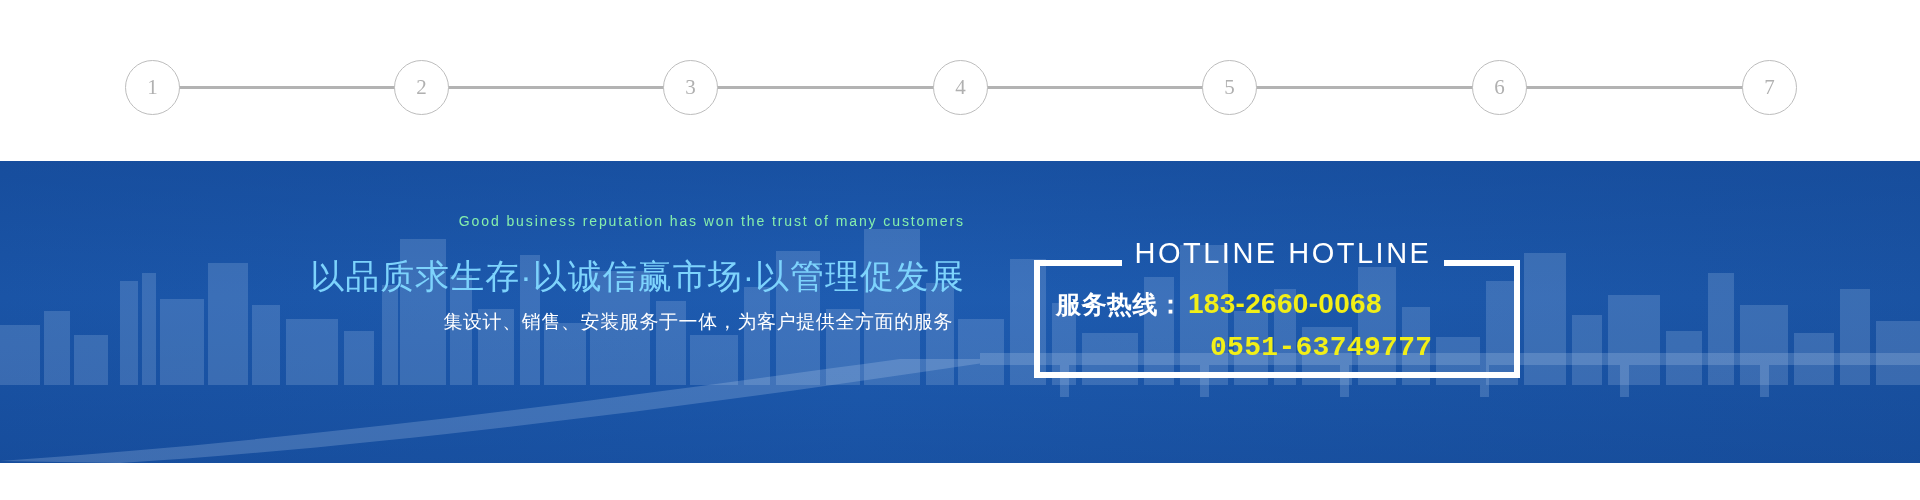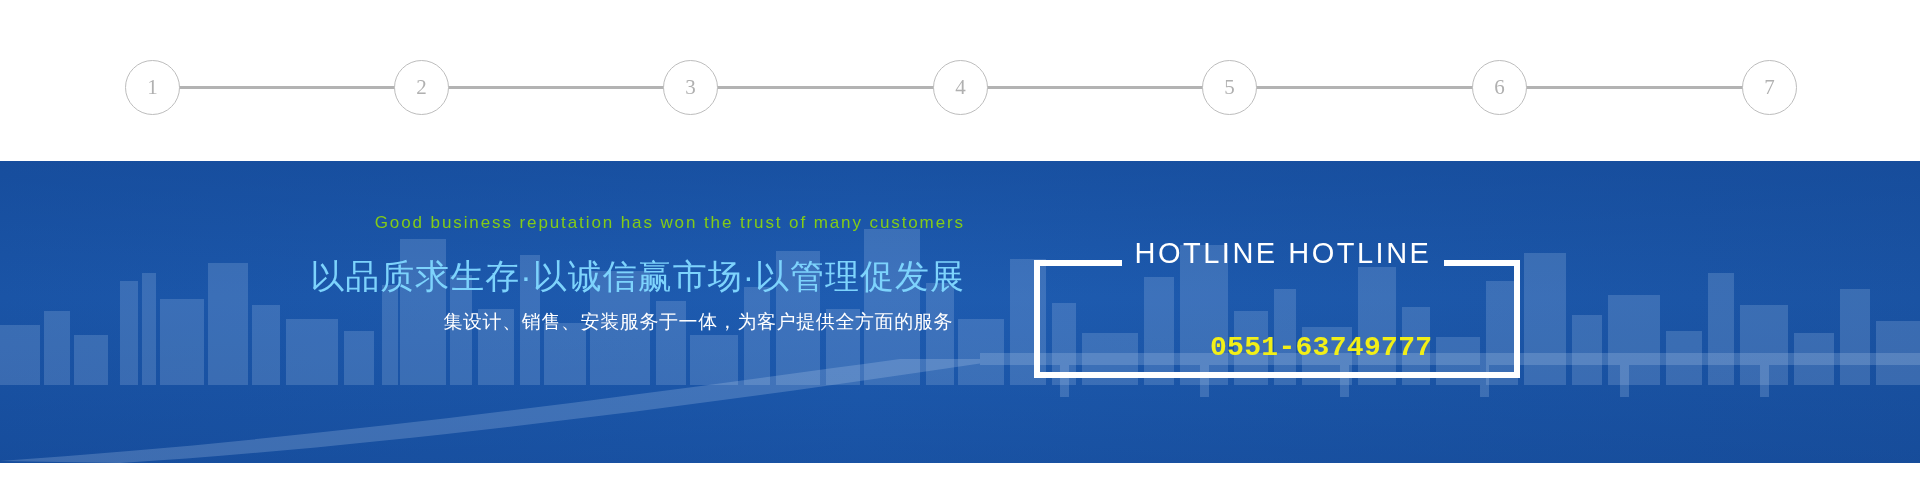--- a/index.html
+++ b/index.html
@@ -101,22 +101,22 @@
     width: 980px;
     height: 302px;
     text-align: right;
     padding-right: 15px;
     box-sizing: border-box;
   }
   .slogan-en {
     position: absolute;
     right: 15px;
     top: 52px;
-    color: #84cc16;
-    font-size: 17px;
+    color: #86efac;
+    font-size: 14px;
     letter-spacing: 1.9px;
     white-space: nowrap;
   }
   .slogan-cn {
     position: absolute;
     right: 15px;
     top: 93px;
     color: #7dd3fc;
     font-size: 34px;
     letter-spacing: 1px;
@@ -293,20 +293,24 @@
 
     <div class="hotline">
       <div class="hl-border-left"></div>
       <div class="hl-border-right"></div>
       <div class="hl-border-bottom"></div>
       <div class="hl-border-top-l"></div>
       <div class="hl-border-top-r"></div>
 
       <div class="hl-title">HOTLINE  HOTLINE</div>
 
+      <div class="hl-row hl-row-1">
+        <span class="hl-label">服务热线：</span>
+        <span class="hl-number">183-2660-0068</span>
+      </div>
 
       <div class="hl-row hl-row-2">
         <span class="hl-number hl-number-indent">0551-63749777</span>
       </div>
     </div>
   </div>
 
 </div>
 
 </body></html>

